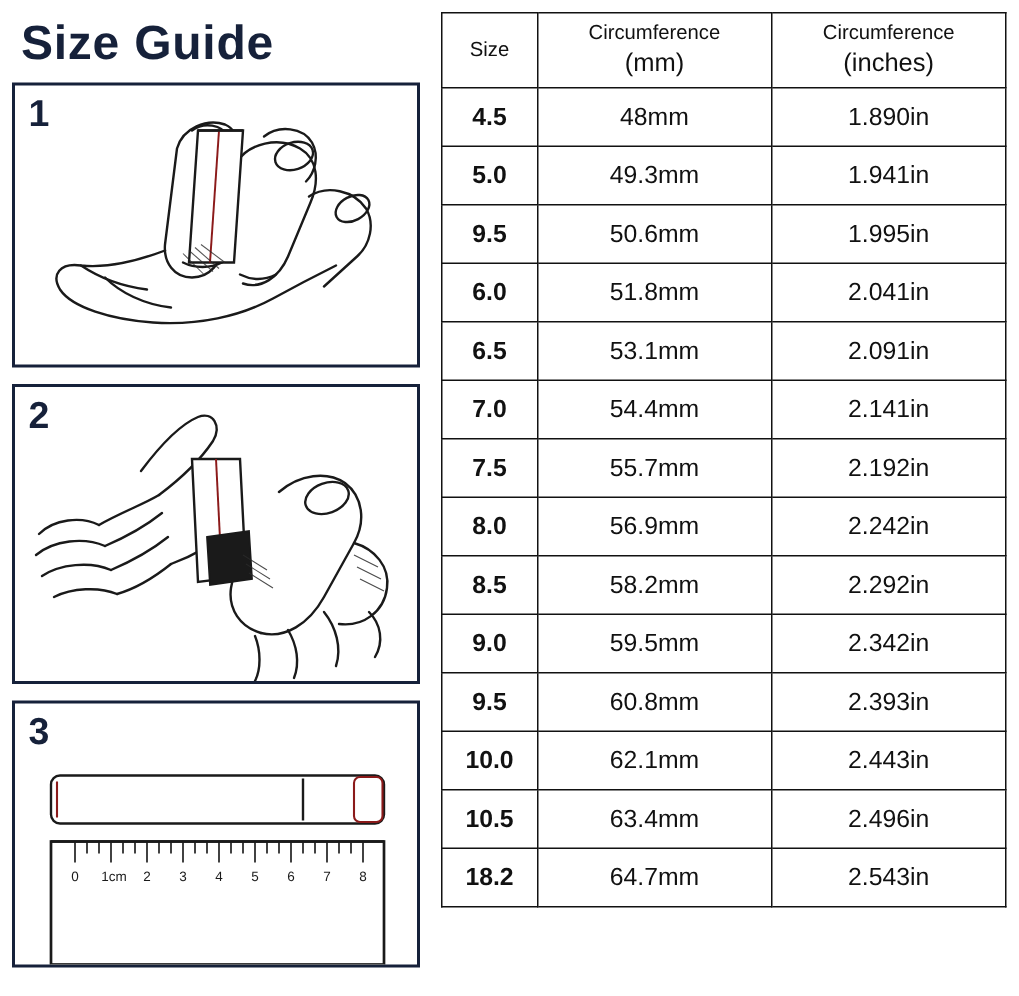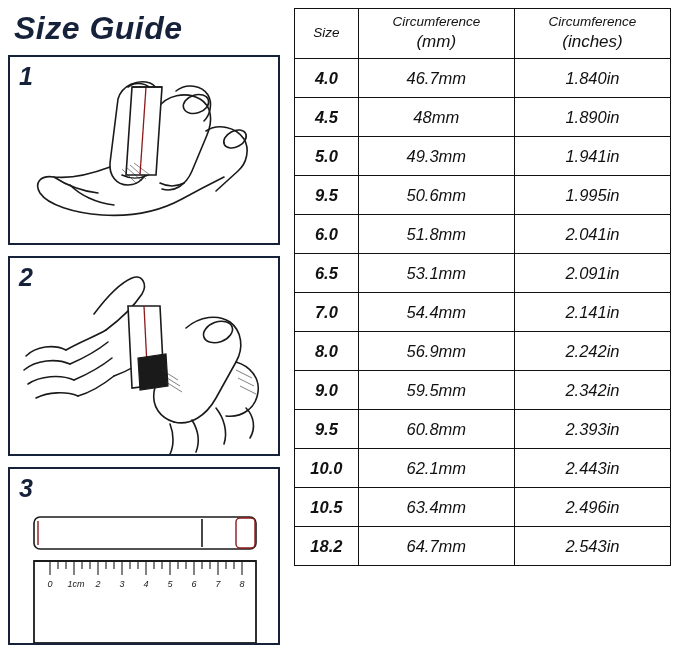--- a/index.html
+++ b/index.html
@@ -15,21 +15,20 @@
     overflow: hidden;
   }
   .page {
     position: relative;
     width: 679px;
     height: 664px;
     box-sizing: border-box;
     padding: 6px 8px 6px 8px;
     display: flex;
     gap: 14px;
-    font-style: italic;
   }
 
   
   .left-col {
     width: 272px;
     flex: 0 0 272px;
     display: flex;
     flex-direction: column;
   }
   .guide-title {
@@ -272,25 +271,20 @@
             <span class="hdr-sub">(mm)</span>
           </th>
           <th>
             <span>Circumference</span>
             <span class="hdr-sub">(inches)</span>
           </th>
         </tr>
       </thead>
       <tbody>
         <tr>
-          <td class="col-size">4.0</td>
-          <td>46.7mm</td>
-          <td>1.840in</td>
-        </tr>
-        <tr>
           <td class="col-size">4.5</td>
           <td>48mm</td>
           <td>1.890in</td>
         </tr>
         <tr>
           <td class="col-size">5.0</td>
           <td>49.3mm</td>
           <td>1.941in</td>
         </tr>
         <tr>
@@ -307,25 +301,35 @@
           <td class="col-size">6.5</td>
           <td>53.1mm</td>
           <td>2.091in</td>
         </tr>
         <tr>
           <td class="col-size">7.0</td>
           <td>54.4mm</td>
           <td>2.141in</td>
         </tr>
         <tr>
+          <td class="col-size">7.5</td>
+          <td>55.7mm</td>
+          <td>2.192in</td>
+        </tr>
+        <tr>
           <td class="col-size">8.0</td>
           <td>56.9mm</td>
           <td>2.242in</td>
         </tr>
         <tr>
+          <td class="col-size">8.5</td>
+          <td>58.2mm</td>
+          <td>2.292in</td>
+        </tr>
+        <tr>
           <td class="col-size">9.0</td>
           <td>59.5mm</td>
           <td>2.342in</td>
         </tr>
         <tr>
           <td class="col-size">9.5</td>
           <td>60.8mm</td>
           <td>2.393in</td>
         </tr>
         <tr>

